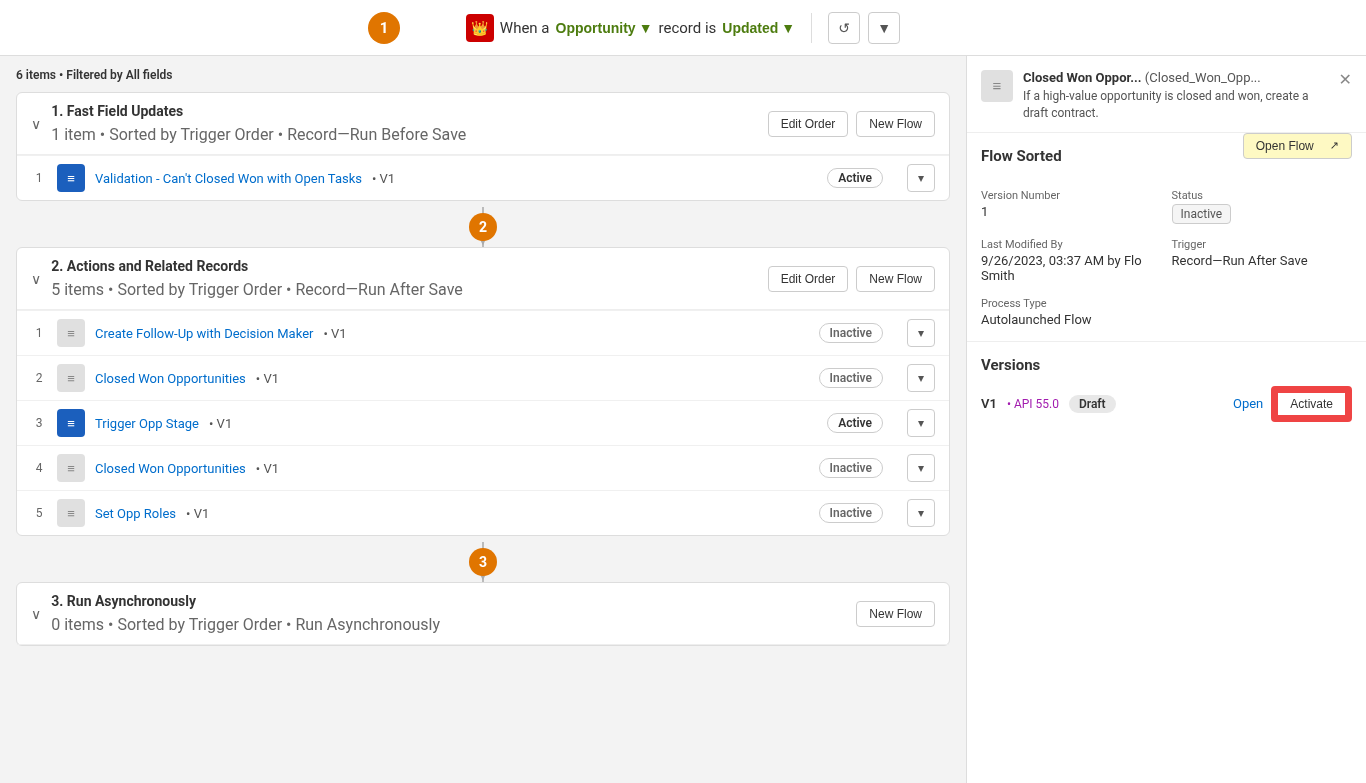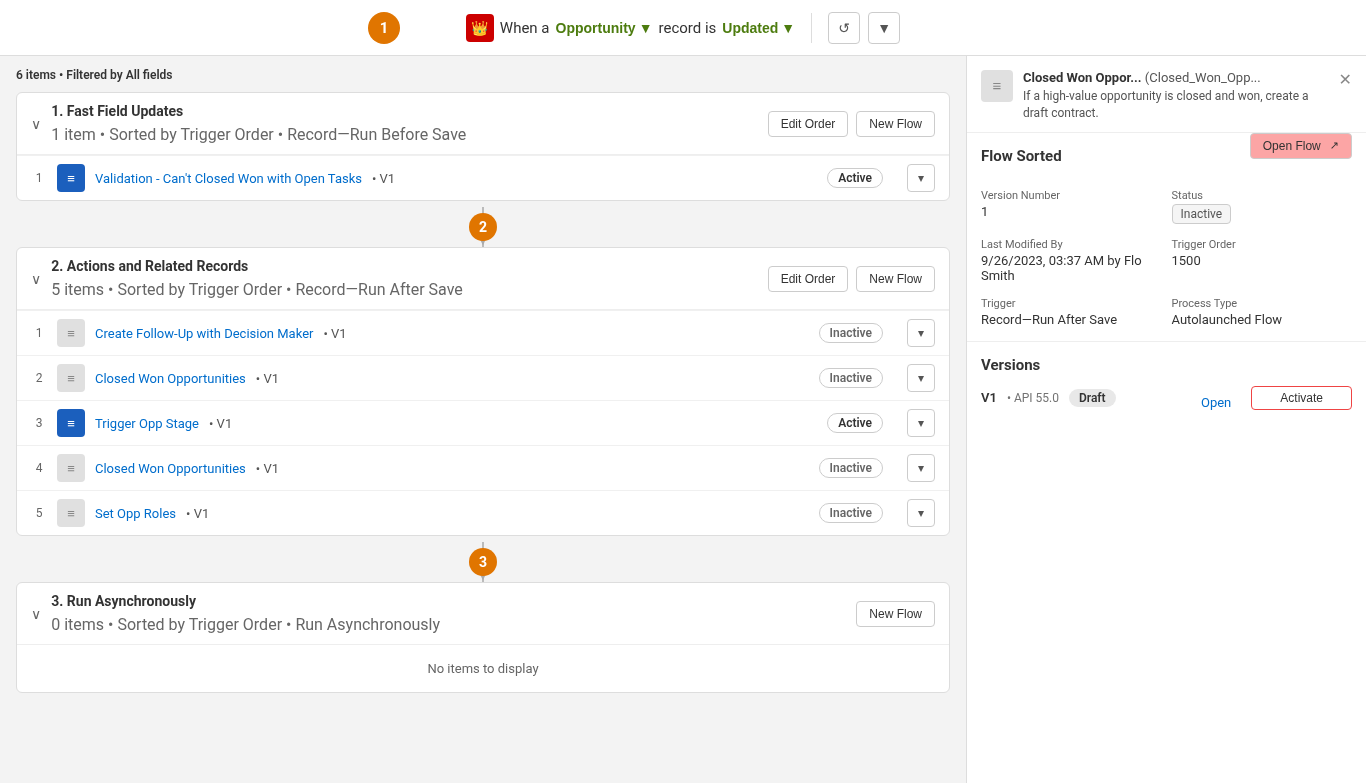--- a/index.html
+++ b/index.html
@@ -141,50 +141,50 @@
       color: #888;
     }
     .panel-title-block { flex: 1; }
     .panel-title { font-weight: 700; font-size: 13px; }
     .panel-subtitle { font-size: 12px; color: #555; margin-top: 3px; line-height: 1.4; }
     .close-btn { background: none; border: none; cursor: pointer; font-size: 16px; color: #888; }
 
     .flow-details-section { padding: 14px; border-bottom: 1px solid #eee; }
     .flow-details-title { font-weight: 700; font-size: 15px; margin-bottom: 12px; }
     .open-flow-btn {
-      border: 1px solid #ccc; background: #fca5a5; border-radius: 4px;
+      border: 1px solid #ccc; background: #fef9c3; border-radius: 4px;
       padding: 5px 12px; cursor: pointer; font-size: 12px; color: #333;
-      display: flex; align-items: center; gap: 9px; float: right; margin-top: -32px;
+      display: flex; align-items: center; gap: 16px; float: right; margin-top: -32px;
     }
     .clearfix::after { content: ''; display: table; clear: both; }
 
     .details-grid {
       display: grid; grid-template-columns: 1fr 1fr; gap: 14px 10px; margin-top: 12px;
     }
     .detail-item label { font-size: 11px; color: #666; display: block; margin-bottom: 2px; }
     .detail-item .detail-value { font-size: 13px; color: #333; }
     .status-inactive-badge {
       border: 1px solid #ccc; border-radius: 4px; padding: 2px 8px;
       font-size: 12px; background: #f5f5f5; color: #555; display: inline-block;
     }
 
     .versions-section { padding: 14px; }
     .versions-title { font-weight: 700; font-size: 15px; margin-bottom: 12px; }
     .version-row { display: flex; align-items: center; gap: 10px; }
     .version-label { font-size: 13px; font-weight: 600; }
-    .version-api { font-size: 12px; color: #737373; }
+    .version-api { font-size: 12px; color: #a21caf; }
     .draft-badge {
       background: #e8e8e8; border-radius: 12px; padding: 2px 10px;
       font-size: 12px; font-weight: 600; color: #333;
     }
-    .version-actions { margin-left: auto; display: flex; gap: 20px; align-items: flex-end; }
+    .version-actions { margin-left: auto; display: flex; gap: 8px; align-items: center; }
     .open-link { color: #006dcc; text-decoration: none; font-size: 13px; cursor: pointer; }
     .activate-btn {
-      border: 1px solid #ef4444; background: #fff; border-radius: 4px;
-      padding: 4px 28px; cursor: pointer; font-size: 12px; color: #333;
+      border: 7px solid #ef4444; background: #fff; border-radius: 4px;
+      padding: 4px 12px; cursor: pointer; font-size: 12px; color: #333;
     }
   </style>
 </head>
 <body>
 
 <div class="top-bar">
   <div class="step-badge">1</div>
   <div class="trigger-area">
     <div class="trigger-icon">👑</div>
     <span>When a</span>
@@ -323,21 +323,20 @@
           <button class="chevron-btn">∨</button>
           <div>
             <div class="section-title">3. <span>Run Asynchronously</span></div>
             <div class="section-meta">0 items • Sorted by Trigger Order • Run Asynchronously</div>
           </div>
         </div>
         <div class="section-actions">
           <button class="btn-outline">New Flow</button>
         </div>
       </div>
-      <div class="no-items">No items to display</div>
     </div>
 
   </div>
 
   <div class="right-panel">
     <div class="right-panel-header">
       <div class="panel-icon">≡</div>
       <div class="panel-title-block">
         <div class="panel-title">
           <span>Closed Won Oppor...</span>
@@ -363,24 +362,20 @@
         </div>
         <div class="detail-item">
           <label>Status</label>
           <div class="detail-value">
             <span class="status-inactive-badge">Inactive</span>
           </div>
         </div>
         <div class="detail-item">
           <label>Last Modified By</label>
           <div class="detail-value">9/26/2023, 03:37 AM by Flo Smith</div>
-        </div>
-        <div class="detail-item">
-          <label>Trigger Order</label>
-          <div class="detail-value">1500</div>
         </div>
         <div class="detail-item">
           <label>Trigger</label>
           <div class="detail-value">Record—Run After Save</div>
         </div>
         <div class="detail-item">
           <label>Process Type</label>
           <div class="detail-value">Autolaunched Flow</div>
         </div>
       </div>

